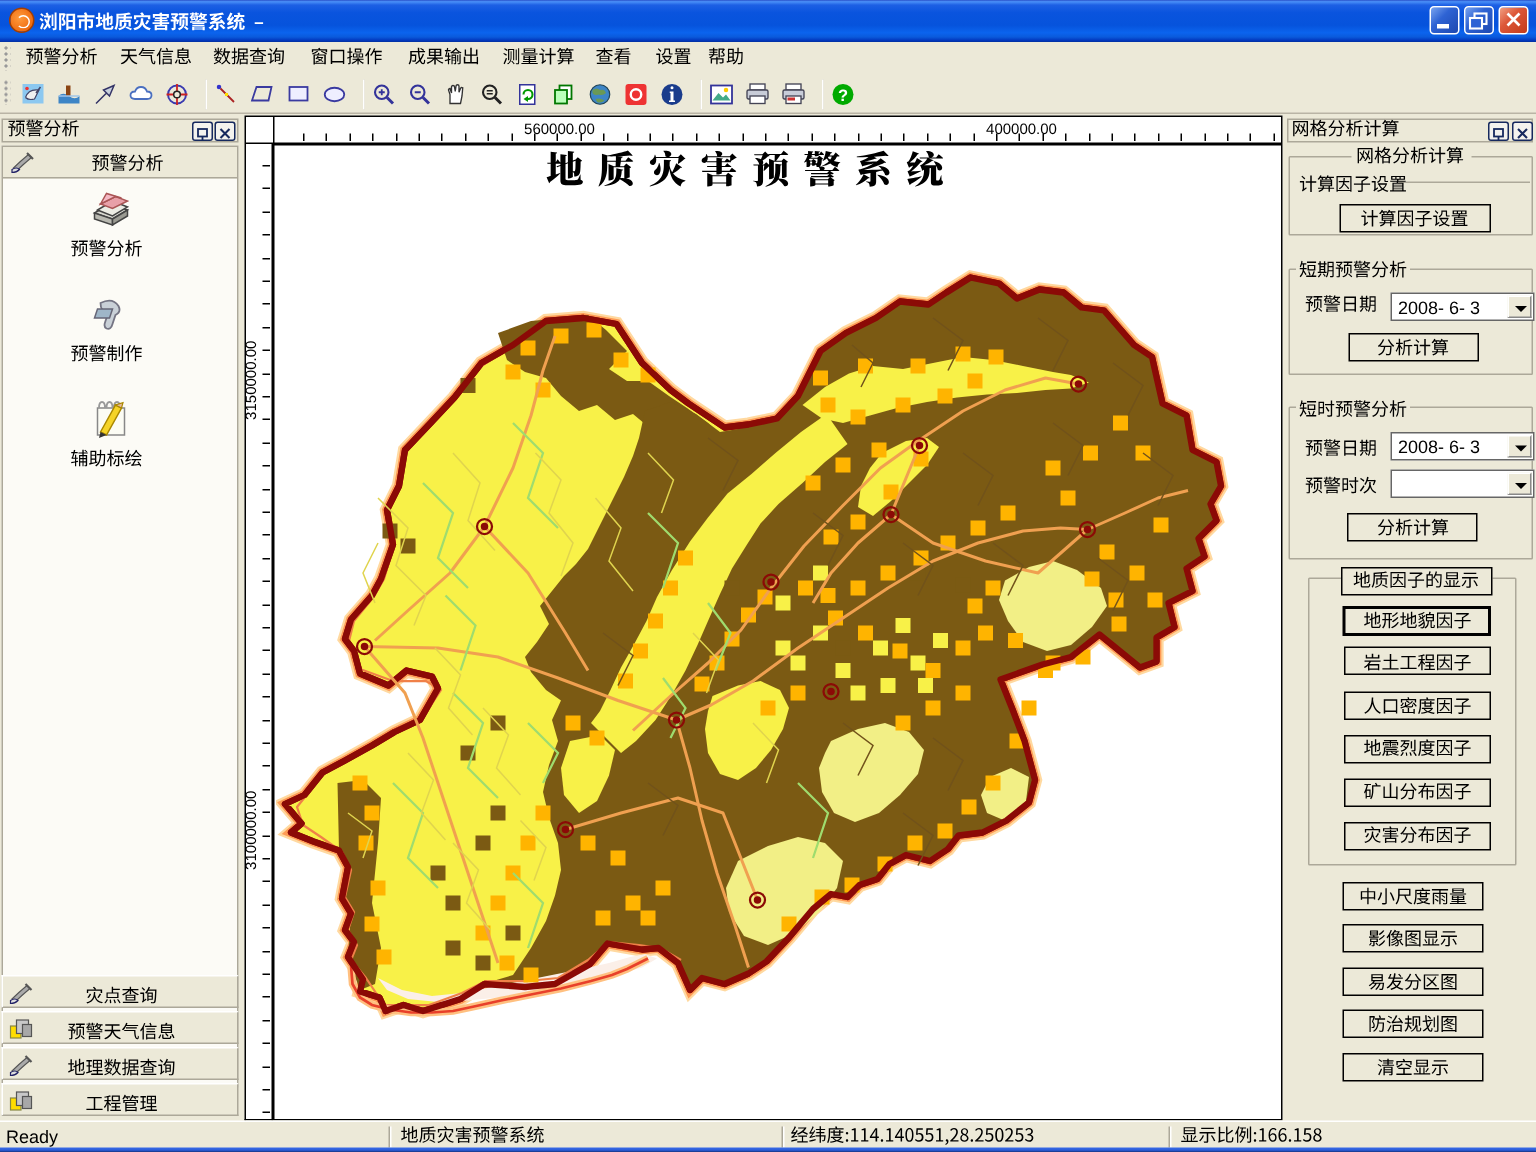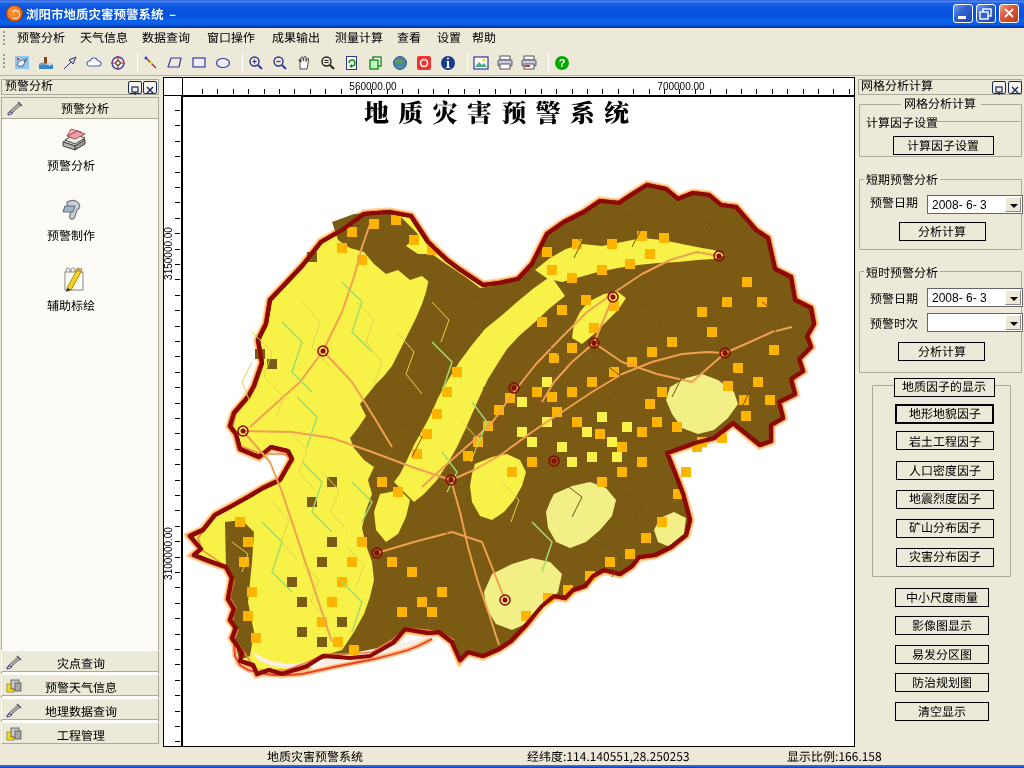--- a/index.html
+++ b/index.html
@@ -299,21 +299,21 @@
         <div class="ht" style="left:577px"></div>
         <div class="ht" style="left:592px"></div>
         <div class="ht" style="left:608px"></div>
         <div class="ht" style="left:623px"></div>
         <div class="ht" style="left:639px"></div>
         <div class="ht" style="left:654px"></div>
         <div class="ht" style="left:669px"></div>
         <div class="ht" style="left:685px"></div>
         <div style="position:absolute;left:18px;top:0;width:1px;height:19px;background:#000"></div>
         <div class="rlabel" style="left:209px">560000.00</div>
-        <div class="rlabel" style="left:517px">700000.00</div>
+        <div class="rlabel" style="left:517px">400000.00</div>
       </div>
   <div id="vruler">
         <div class="vt" style="top:14px"></div>
         <div class="vt" style="top:29px"></div>
         <div class="vt" style="top:45px"></div>
         <div class="vt" style="top:60px"></div>
         <div class="vt" style="top:76px"></div>
         <div class="vt" style="top:91px"></div>
         <div class="vt" style="top:106px"></div>
         <div class="vt" style="top:122px"></div>
@@ -625,20 +625,26 @@
   <div class="btn" style="left:40px;top:413px;width:98px;height:19px"></div>
   <div class="btn" style="left:40px;top:442px;width:98px;height:19px"></div>
   <div class="btn" style="left:40px;top:471px;width:98px;height:19px"></div>
   <div class="btn" style="left:39px;top:511px;width:94px;height:19px"></div>
   <div class="btn" style="left:39px;top:539px;width:94px;height:19px"></div>
   <div class="btn" style="left:39px;top:568px;width:94px;height:19px"></div>
   <div class="btn" style="left:39px;top:596px;width:94px;height:19px"></div>
   <div class="btn" style="left:39px;top:625px;width:94px;height:19px"></div>
 </div>
 
+<div id="statusbar">
+  <div class="stext" style="left:4px">Ready</div>
+  <div class="ssep" style="left:259px"></div>
+  <div class="ssep" style="left:521px"></div>
+  <div class="ssep" style="left:779px"></div>
+</div>
 <div id="bluestrip"></div>
 <svg class="ovl" width="1024" height="768" viewBox="0 0 1024 768">
       <path d="M34.4 9.6V17.4H35.6V9.6ZM36.4 8.4V18.6C36.4 18.8 36.3 18.9 36.1 18.9C36.0 18.9 35.5 18.9 34.9 18.8C35.1 19.2 35.3 19.8 35.3 20.1C36.2 20.2 36.8 20.1 37.2 19.9C37.6 19.7 37.7 19.3 37.7 18.6V8.4ZM26.3 12.8C26.9 13.3 27.7 14.0 28.1 14.4L29.0 13.5C28.6 13.0 27.9 12.4 27.3 11.9ZM26.6 18.9 27.9 19.7C28.4 18.6 28.9 17.2 29.3 16.0L28.2 15.2C27.7 16.6 27.1 18.0 26.6 18.9ZM26.8 9.5C27.3 10.0 28.0 10.8 28.2 11.2L29.3 10.4V11.7H31.9C31.8 12.4 31.7 13.2 31.5 13.9C31.1 13.3 30.8 12.8 30.4 12.3L29.4 13.0C29.9 13.8 30.5 14.7 31.0 15.6C30.5 16.9 29.7 18.1 28.7 18.9C29.0 19.1 29.5 19.7 29.7 19.9C30.6 19.2 31.3 18.2 31.8 17.1C32.2 17.8 32.5 18.4 32.7 19.0L33.9 18.2C33.6 17.4 33.1 16.4 32.5 15.4C32.9 14.3 33.1 13.0 33.3 11.7H34.0V10.3H31.7L32.5 10.0C32.3 9.5 31.9 8.9 31.6 8.4L30.4 8.9C30.6 9.3 30.9 9.9 31.1 10.3H29.3V10.4C29.0 9.9 28.3 9.2 27.7 8.8Z M44.2 9.1V20.0H45.6V19.1H48.5V19.9H50.1V9.1ZM45.6 17.7V14.7H48.5V17.7ZM45.6 13.3V10.5H48.5V13.3ZM39.4 8.9V20.1H40.8V10.2H42.0C41.8 11.0 41.5 12.1 41.1 12.8C42.0 13.7 42.3 14.5 42.3 15.1C42.3 15.4 42.2 15.7 42.0 15.8C41.9 15.9 41.8 15.9 41.6 15.9C41.4 15.9 41.2 15.9 40.9 15.9C41.1 16.3 41.3 16.9 41.3 17.2C41.6 17.2 42.0 17.2 42.2 17.2C42.5 17.2 42.8 17.1 43.0 16.9C43.5 16.6 43.7 16.1 43.7 15.2C43.7 14.5 43.5 13.6 42.5 12.6C43.0 11.7 43.5 10.5 43.9 9.4L42.8 8.8L42.6 8.9Z M55.9 8.7C56.1 9.1 56.4 9.6 56.6 10.1H51.5V11.6H56.4V12.9H52.6V18.8H54.1V14.4H56.4V20.1H58.0V14.4H60.5V17.2C60.5 17.3 60.4 17.4 60.2 17.4C60.0 17.4 59.3 17.4 58.6 17.4C58.9 17.8 59.1 18.4 59.1 18.8C60.1 18.8 60.8 18.8 61.4 18.6C61.9 18.3 62.0 17.9 62.0 17.2V12.9H58.0V11.6H63.0V10.1H58.4C58.1 9.6 57.7 8.8 57.4 8.2Z M68.8 9.6V12.9L67.5 13.4L68.1 14.7L68.8 14.4V17.7C68.8 19.4 69.2 19.9 71.0 19.9C71.3 19.9 73.2 19.9 73.6 19.9C75.1 19.9 75.5 19.3 75.7 17.5C75.3 17.4 74.7 17.2 74.4 17.0C74.3 18.2 74.2 18.5 73.5 18.5C73.1 18.5 71.4 18.5 71.1 18.5C70.3 18.5 70.2 18.4 70.2 17.7V13.8L71.2 13.4V17.2H72.6V12.8L73.7 12.3C73.7 14.1 73.7 15.0 73.7 15.2C73.6 15.4 73.5 15.5 73.4 15.5C73.3 15.5 73.0 15.5 72.8 15.4C73.0 15.8 73.1 16.3 73.1 16.7C73.5 16.7 74.0 16.7 74.4 16.5C74.8 16.4 75.0 16.1 75.0 15.5C75.1 15.0 75.1 13.5 75.1 11.1L75.2 10.8L74.2 10.4L73.9 10.6L73.6 10.8L72.6 11.2V8.4H71.2V11.8L70.2 12.3V9.6ZM63.8 16.9 64.4 18.4C65.5 17.8 67.0 17.1 68.3 16.5L68.0 15.2L66.8 15.7V12.7H68.1V11.3H66.8V8.5H65.4V11.3H63.9V12.7H65.4V16.2C64.8 16.5 64.2 16.7 63.8 16.9Z M83.5 18.5C84.7 18.9 86.2 19.6 87.0 20.1L88.1 19.1C87.2 18.7 85.7 18.0 84.6 17.6ZM82.7 15.0V16.0C82.7 16.8 82.4 18.1 78.6 19.0C79.0 19.3 79.4 19.8 79.6 20.1C83.7 19.0 84.3 17.2 84.3 16.0V15.0ZM79.7 13.2V17.6H81.2V14.6H85.7V17.7H87.2V13.2H83.8L83.9 12.3H88.0V11.0H84.0L84.1 10.0C85.3 9.9 86.3 9.7 87.3 9.5L86.1 8.3C84.0 8.8 80.6 9.1 77.6 9.2V12.8C77.6 14.7 77.5 17.4 76.3 19.2C76.7 19.4 77.3 19.7 77.6 20.0C78.8 18.0 79.0 14.8 79.0 12.8V12.3H82.4L82.3 13.2ZM82.5 11.0H79.0V10.4C80.2 10.4 81.4 10.3 82.5 10.2Z M91.2 13.2C90.9 14.1 90.3 15.0 89.6 15.6L90.9 16.4C91.6 15.7 92.1 14.7 92.5 13.8ZM98.0 13.3C97.7 14.1 97.1 15.2 96.7 15.9L97.9 16.3C98.4 15.7 99.0 14.7 99.6 13.8ZM93.9 12.1C93.8 15.4 93.6 17.7 88.9 18.8C89.2 19.2 89.6 19.8 89.8 20.2C92.7 19.4 94.1 18.1 94.8 16.5C95.7 18.4 97.1 19.6 99.8 20.1C99.9 19.6 100.3 19.0 100.6 18.7C97.3 18.2 96.0 16.6 95.4 13.7C95.5 13.2 95.5 12.6 95.5 12.1ZM93.4 8.8C93.8 9.2 94.1 9.7 94.4 10.1H89.3V12.8H90.8V11.5H98.6V12.8H100.2V10.1H95.4L96.1 9.8C95.8 9.3 95.3 8.7 94.8 8.2Z M106.2 8.6 106.5 9.3H101.9V11.9H103.3V10.6H111.1V11.5H108.1V10.9H106.5V11.5H103.4V12.6H106.5V13.1H102.9V14.2H106.5V14.8H101.7V16.0H106.5V16.5H103.1V20.1H104.6V19.8H110.0V20.1H111.5V16.5H108.1V16.0H112.8V14.8H108.1V14.2H111.8V13.1H108.1V12.6H111.2V11.9H112.6V9.3H108.2C108.0 9.0 107.9 8.6 107.7 8.3ZM104.6 18.6V17.6H110.0V18.6Z M121.6 13.0V15.3C121.6 16.5 121.3 18.1 118.5 19.0C118.8 19.3 119.2 19.8 119.4 20.1C122.5 18.9 123.0 17.0 123.0 15.3V13.0ZM122.5 18.2C123.2 18.8 124.2 19.6 124.7 20.2L125.7 19.2C125.2 18.6 124.2 17.8 123.5 17.3ZM114.3 11.7C114.9 12.1 115.7 12.6 116.3 13.0H113.8V14.3H115.7V18.5C115.7 18.6 115.6 18.7 115.5 18.7C115.3 18.7 114.7 18.7 114.2 18.7C114.4 19.1 114.6 19.7 114.6 20.1C115.5 20.1 116.1 20.1 116.5 19.8C117.0 19.6 117.1 19.2 117.1 18.5V14.3H117.9C117.8 14.9 117.6 15.5 117.5 15.9L118.6 16.2C118.8 15.4 119.2 14.2 119.5 13.2L118.5 13.0L118.3 13.0H117.8L118.1 12.6C117.8 12.4 117.5 12.2 117.2 12.0C117.9 11.3 118.6 10.3 119.1 9.5L118.2 8.8L118.0 8.9H114.1V10.2H117.0C116.8 10.6 116.4 11.0 116.1 11.3L115.1 10.8ZM119.6 11.1V17.1H121.0V12.4H123.7V17.1H125.2V11.1H122.9L123.2 10.2H125.6V8.9H119.2V10.2H121.6L121.5 11.1Z M128.2 16.6V17.3H136.3V16.6ZM128.2 15.4V16.2H136.3V15.4ZM128.1 17.6V20.1H129.5V19.7H135.1V20.1H136.5V17.6ZM129.5 19.0V18.4H135.1V19.0ZM131.2 13.8 131.5 14.2H126.7V15.1H137.8V14.2H133.0C132.9 13.9 132.7 13.6 132.6 13.4ZM127.7 10.0C127.4 10.6 127.0 11.2 126.3 11.7C126.5 11.8 126.9 12.2 127.1 12.5L127.4 12.2V13.7H128.4V13.3H130.0C130.0 13.5 130.1 13.6 130.1 13.8C130.4 13.8 130.8 13.8 131.0 13.8C131.3 13.7 131.5 13.6 131.7 13.4C131.9 13.1 132.0 12.5 132.1 11.2C132.4 11.4 132.7 11.6 132.9 11.8C133.1 11.6 133.3 11.4 133.5 11.2C133.7 11.5 133.9 11.8 134.2 12.1C133.7 12.4 133.1 12.6 132.4 12.8C132.7 13.0 133.0 13.6 133.2 13.8C133.9 13.6 134.6 13.3 135.1 12.9C135.8 13.3 136.5 13.7 137.4 13.9C137.6 13.6 137.9 13.1 138.2 12.8C137.4 12.6 136.7 12.4 136.1 12.1C136.5 11.6 136.8 11.1 137.1 10.4H137.9V9.4H134.6C134.8 9.1 134.9 8.9 134.9 8.6L133.8 8.3C133.5 9.3 132.9 10.2 132.2 10.9V10.8C132.2 10.7 132.2 10.4 132.2 10.4H128.7L128.8 10.2L128.3 10.1H129.1V9.7H130.1V10.1H131.4V9.7H132.6V8.9H131.4V8.4H130.1V8.9H129.1V8.4H127.9V8.9H126.6V9.7H127.9V10.0ZM135.8 10.4C135.6 10.8 135.4 11.1 135.1 11.4C134.8 11.1 134.5 10.8 134.3 10.4ZM130.9 11.1C130.8 12.2 130.8 12.6 130.7 12.7C130.6 12.8 130.5 12.8 130.4 12.8H130.3V11.5H128.0L128.2 11.1ZM128.4 12.1H129.3V12.7H128.4Z M141.5 16.3C140.9 17.1 139.9 17.9 139.0 18.5C139.3 18.7 140.0 19.2 140.3 19.5C141.2 18.8 142.3 17.8 143.1 16.8ZM146.2 17.0C147.2 17.8 148.4 18.8 149.0 19.5L150.3 18.6C149.7 17.9 148.4 16.9 147.5 16.2ZM146.5 13.5C146.8 13.7 147.0 14.0 147.2 14.2L143.5 14.5C145.1 13.7 146.7 12.7 148.2 11.5L147.1 10.5C146.6 11.0 145.9 11.5 145.3 11.9L142.8 12.0C143.6 11.5 144.3 10.9 144.9 10.3C146.6 10.1 148.1 9.9 149.4 9.6L148.3 8.3C146.2 8.8 142.7 9.2 139.7 9.3C139.8 9.6 140.0 10.2 140.0 10.6C140.9 10.6 141.9 10.5 142.8 10.4C142.2 11.1 141.6 11.5 141.3 11.7C140.9 11.9 140.6 12.1 140.3 12.2C140.5 12.5 140.7 13.2 140.8 13.4C141.0 13.3 141.4 13.3 143.4 13.1C142.6 13.6 141.9 14.0 141.5 14.1C140.8 14.6 140.3 14.8 139.8 14.8C139.9 15.2 140.1 15.9 140.2 16.2C140.6 16.0 141.2 15.9 144.1 15.7V18.4C144.1 18.6 144.0 18.6 143.8 18.6C143.6 18.6 142.8 18.6 142.2 18.6C142.4 19.0 142.6 19.6 142.7 20.1C143.6 20.1 144.3 20.1 144.9 19.8C145.4 19.6 145.6 19.2 145.6 18.5V15.6L148.2 15.3C148.5 15.8 148.8 16.1 148.9 16.5L150.1 15.8C149.6 14.9 148.6 13.8 147.7 12.9Z M159.5 14.7V18.2C159.5 19.5 159.8 19.9 160.9 19.9C161.1 19.9 161.6 19.9 161.8 19.9C162.7 19.9 163.1 19.4 163.2 17.4C162.8 17.3 162.2 17.0 161.9 16.8C161.9 18.4 161.8 18.6 161.6 18.6C161.5 18.6 161.3 18.6 161.2 18.6C161.0 18.6 161.0 18.6 161.0 18.2V14.7ZM157.2 14.7C157.1 16.8 156.9 18.1 155.0 18.9C155.3 19.2 155.7 19.8 155.9 20.2C158.2 19.1 158.5 17.3 158.6 14.7ZM151.4 18.1 151.8 19.6C153.0 19.2 154.5 18.6 155.9 18.0L155.7 16.7C154.1 17.3 152.5 17.8 151.4 18.1ZM158.2 8.7C158.4 9.1 158.6 9.6 158.8 10.0H156.0V11.3H157.9C157.4 12.0 156.8 12.8 156.6 13.0C156.3 13.3 155.9 13.4 155.7 13.5C155.8 13.8 156.0 14.5 156.1 14.9C156.5 14.7 157.1 14.6 161.4 14.2C161.6 14.5 161.7 14.8 161.8 15.1L163.1 14.4C162.8 13.6 161.9 12.4 161.3 11.6L160.1 12.1C160.3 12.4 160.5 12.7 160.7 13.0L158.3 13.2C158.7 12.7 159.2 12.0 159.7 11.3H162.9V10.0H159.5L160.3 9.8C160.2 9.4 159.9 8.8 159.7 8.3ZM151.8 13.8C151.9 13.7 152.2 13.7 153.2 13.5C152.8 14.1 152.5 14.5 152.3 14.7C151.9 15.2 151.7 15.4 151.3 15.5C151.5 15.9 151.8 16.6 151.8 16.9C152.2 16.7 152.7 16.5 155.7 15.8C155.6 15.5 155.6 14.9 155.7 14.5L153.9 14.8C154.7 13.9 155.5 12.8 156.1 11.7L154.8 10.9C154.6 11.3 154.3 11.8 154.1 12.2L153.2 12.2C153.9 11.3 154.5 10.1 155.0 9.0L153.5 8.3C153.1 9.7 152.2 11.2 152.0 11.6C151.7 12.0 151.5 12.3 151.2 12.3C151.4 12.8 151.7 13.5 151.8 13.8Z M169.8 16.0H175.4V14.8H169.8Z" fill="#fff"></path>
       <path d="M25.0 36.1V38.5C25.0 39.7 24.8 41.3 21.9 42.3C22.1 42.4 22.4 42.7 22.5 42.9C25.5 41.8 25.9 40.0 25.9 38.5V36.1ZM25.7 40.9C26.5 41.5 27.4 42.4 27.9 42.9L28.5 42.3C28.0 41.8 27.0 41.0 26.3 40.4ZM18.1 34.7C18.8 35.2 19.7 35.9 20.4 36.4H17.5V37.2H19.4V41.9C19.4 42.0 19.4 42.1 19.2 42.1C19.0 42.1 18.5 42.1 17.9 42.1C18.0 42.3 18.1 42.7 18.2 42.9C19.0 42.9 19.5 42.9 19.9 42.8C20.2 42.6 20.3 42.4 20.3 41.9V37.2H21.6C21.4 37.8 21.1 38.5 20.9 38.9L21.6 39.1C21.9 38.5 22.3 37.4 22.6 36.5L22.0 36.3L21.9 36.4H21.1L21.3 36.0C21.1 35.8 20.7 35.5 20.2 35.3C20.9 34.6 21.7 33.7 22.2 32.8L21.7 32.4L21.5 32.5H17.7V33.3H20.9C20.6 33.8 20.1 34.4 19.6 34.8L18.5 34.1ZM23.0 34.5V40.2H23.8V35.3H27.2V40.2H28.0V34.5H25.7L26.1 33.3H28.5V32.4H22.6V33.3H25.1C25.0 33.7 24.9 34.1 24.8 34.5Z M31.3 39.7V40.2H38.7V39.7ZM31.3 38.6V39.1H38.7V38.6ZM31.2 40.7V43.0H32.1V42.6H38.0V42.9H38.8V40.7ZM32.1 42.1V41.3H38.0V42.1ZM34.3 36.9C34.4 37.0 34.5 37.3 34.6 37.5H29.8V38.1H40.2V37.5H35.6C35.5 37.2 35.3 36.9 35.1 36.6ZM30.8 33.4C30.6 34.0 30.1 34.6 29.4 35.1C29.6 35.2 29.8 35.4 29.9 35.6C30.1 35.5 30.3 35.3 30.4 35.2V36.8H31.1V36.5H32.9C32.9 36.7 33.0 36.8 33.0 37.0C33.3 37.0 33.7 37.0 33.8 37.0C34.1 37.0 34.3 36.9 34.4 36.7C34.6 36.5 34.7 35.8 34.8 34.2C34.8 34.0 34.8 33.8 34.8 33.8H31.4L31.5 33.5L31.4 33.5H31.8V33.0H33.2V33.5H34.0V33.0H35.3V32.5H34.0V31.9H33.2V32.5H31.8V31.9H31.1V32.5H29.6V33.0H31.1V33.4ZM36.6 31.9C36.3 32.9 35.7 33.9 34.9 34.5C35.1 34.6 35.4 34.9 35.5 35.0C35.8 34.8 36.0 34.5 36.3 34.2C36.5 34.6 36.8 35.1 37.2 35.5C36.7 35.8 36.0 36.1 35.3 36.3C35.4 36.5 35.7 36.8 35.7 37.0C36.5 36.7 37.2 36.4 37.8 36.0C38.4 36.5 39.2 36.9 40.0 37.1C40.1 36.9 40.4 36.6 40.5 36.4C39.7 36.2 39.0 35.9 38.4 35.5C38.9 35.0 39.3 34.3 39.5 33.6H40.4V32.9H37.0C37.2 32.6 37.3 32.4 37.4 32.1ZM38.7 33.6C38.5 34.1 38.2 34.6 37.8 35.0C37.4 34.6 37.0 34.1 36.7 33.6ZM34.0 34.4C33.9 35.6 33.9 36.1 33.8 36.3C33.7 36.4 33.6 36.4 33.5 36.4L33.2 36.4V34.8H30.8L31.1 34.4ZM31.1 35.3H32.5V36.0H31.1Z M49.1 32.1 48.2 32.5C49.1 34.2 50.5 36.2 51.8 37.3C52.0 37.0 52.3 36.7 52.5 36.5C51.3 35.6 49.8 33.8 49.1 32.1ZM44.9 32.2C44.2 34.0 43.0 35.7 41.5 36.7C41.7 36.9 42.1 37.2 42.3 37.4C42.6 37.1 42.9 36.8 43.2 36.5V37.3H45.6C45.3 39.4 44.6 41.3 41.8 42.2C42.0 42.4 42.2 42.8 42.3 43.0C45.4 41.9 46.2 39.7 46.5 37.3H49.8C49.6 40.3 49.5 41.5 49.2 41.8C49.0 42.0 48.9 42.0 48.6 42.0C48.4 42.0 47.6 42.0 46.8 41.9C47.0 42.2 47.1 42.5 47.1 42.8C47.9 42.9 48.6 42.9 49.0 42.8C49.4 42.8 49.7 42.7 50.0 42.4C50.4 41.9 50.6 40.6 50.7 36.9C50.7 36.8 50.7 36.5 50.7 36.5H43.3C44.3 35.4 45.2 34.0 45.8 32.4Z M58.8 33.2V36.9C58.8 38.6 58.7 40.9 57.6 42.5C57.8 42.6 58.2 42.8 58.3 42.9C59.5 41.3 59.6 38.7 59.6 36.9V36.9H61.8V43.0H62.7V36.9H64.5V36.0H59.6V33.9C61.1 33.6 62.7 33.2 63.8 32.8L63.0 32.1C62.0 32.5 60.3 33.0 58.8 33.2ZM55.5 31.9V34.5H53.7V35.4H55.4C55.0 37.0 54.2 38.9 53.4 39.9C53.5 40.1 53.8 40.5 53.9 40.7C54.5 39.9 55.1 38.6 55.5 37.3V42.9H56.4V37.1C56.8 37.7 57.3 38.5 57.5 38.9L58.1 38.2C57.8 37.8 56.8 36.5 56.4 36.0V35.4H58.2V34.5H56.4V31.9Z" fill="#000"></path>
       <path d="M80.8 36.5V37.5H85.2C84.8 39.1 83.6 40.9 80.5 42.2C80.7 42.4 81.0 42.7 81.1 42.9C84.2 41.7 85.5 39.9 86.0 38.1C87.0 40.5 88.6 42.1 91.0 42.9C91.1 42.7 91.4 42.3 91.6 42.1C89.2 41.4 87.5 39.7 86.7 37.5H91.2V36.5H86.3C86.4 36.1 86.4 35.6 86.4 35.2V33.8H90.7V32.8H81.2V33.8H85.4V35.2C85.4 35.6 85.4 36.1 85.4 36.5Z M95.0 34.9V35.7H102.2V34.9ZM95.1 31.9C94.5 33.6 93.5 35.3 92.3 36.4C92.6 36.5 93.0 36.8 93.1 36.9C93.9 36.2 94.6 35.2 95.1 34.0H103.1V33.3H95.5C95.7 32.9 95.9 32.5 96.0 32.1ZM93.8 36.6V37.4H100.4C100.5 40.5 101.0 42.9 102.5 42.9C103.3 42.9 103.5 42.4 103.6 41.0C103.4 40.8 103.1 40.6 102.9 40.4C102.9 41.4 102.8 42.1 102.6 42.1C101.7 42.1 101.3 39.4 101.3 36.6Z M108.6 35.6V36.4H114.4V35.6ZM108.6 37.3V38.1H114.4V37.3ZM107.7 33.9V34.7H115.4V33.9ZM110.5 32.2C110.8 32.7 111.2 33.4 111.3 33.8L112.1 33.5C112.0 33.1 111.6 32.4 111.3 31.9ZM108.4 39.1V43.0H109.2V42.5H113.7V42.9H114.5V39.1ZM109.2 41.7V39.8H113.7V41.7ZM107.1 32.0C106.5 33.8 105.5 35.6 104.4 36.8C104.5 37.0 104.8 37.4 104.9 37.6C105.3 37.2 105.7 36.6 106.0 36.1V43.0H106.9V34.6C107.3 33.8 107.6 33.0 107.9 32.2Z M119.2 35.4H124.8V36.4H119.2ZM119.2 37.1H124.8V38.0H119.2ZM119.2 33.8H124.8V34.7H119.2ZM119.1 39.6V41.5C119.1 42.5 119.5 42.7 120.9 42.7C121.2 42.7 123.4 42.7 123.7 42.7C124.8 42.7 125.1 42.4 125.3 40.8C125.0 40.8 124.6 40.7 124.4 40.5C124.4 41.7 124.3 41.9 123.6 41.9C123.1 41.9 121.3 41.9 121.0 41.9C120.2 41.9 120.0 41.9 120.0 41.5V39.6ZM125.2 39.7C125.7 40.5 126.3 41.5 126.5 42.1L127.3 41.8C127.1 41.1 126.5 40.1 126.0 39.4ZM117.8 39.6C117.5 40.3 117.0 41.3 116.5 42.0L117.4 42.4C117.8 41.7 118.2 40.6 118.5 39.9ZM121.0 39.1C121.6 39.7 122.3 40.5 122.6 41.0L123.4 40.6C123.0 40.1 122.4 39.3 121.7 38.7H125.7V33.0H122.1C122.3 32.7 122.5 32.4 122.6 32.0L121.6 31.8C121.5 32.1 121.3 32.6 121.1 33.0H118.3V38.7H121.7Z" fill="#000"></path>
       <path d="M147.3 32.1C147.1 32.6 146.7 33.3 146.4 33.7L147.0 34.0C147.3 33.6 147.7 33.0 148.1 32.5ZM143.1 32.5C143.4 33.0 143.7 33.6 143.8 34.1L144.5 33.8C144.4 33.3 144.1 32.7 143.7 32.2ZM146.9 38.9C146.6 39.5 146.3 40.0 145.8 40.5C145.3 40.3 144.9 40.0 144.4 39.8C144.6 39.6 144.8 39.2 145.0 38.9ZM143.3 40.2C143.9 40.4 144.6 40.7 145.2 41.0C144.4 41.6 143.5 41.9 142.5 42.2C142.6 42.3 142.8 42.6 142.9 42.9C144.0 42.6 145.0 42.1 145.9 41.4C146.3 41.6 146.7 41.9 146.9 42.1L147.5 41.5C147.2 41.3 146.9 41.1 146.5 40.9C147.1 40.2 147.6 39.3 147.9 38.3L147.4 38.1L147.3 38.1H145.3L145.6 37.5L144.8 37.4C144.7 37.6 144.6 37.9 144.5 38.1H142.8V38.9H144.1C143.8 39.4 143.6 39.8 143.3 40.2ZM145.1 31.9V34.2H142.6V34.9H144.8C144.2 35.7 143.3 36.4 142.5 36.8C142.6 36.9 142.9 37.3 143.0 37.5C143.7 37.1 144.5 36.4 145.1 35.7V37.2H145.9V35.5C146.5 35.9 147.2 36.5 147.5 36.8L148.0 36.1C147.7 35.9 146.7 35.3 146.1 34.9H148.4V34.2H145.9V31.9ZM149.5 32.0C149.2 34.1 148.7 36.1 147.8 37.4C148.0 37.5 148.3 37.8 148.5 38.0C148.8 37.5 149.0 37.0 149.3 36.4C149.5 37.6 149.9 38.7 150.3 39.6C149.7 40.8 148.7 41.6 147.4 42.3C147.6 42.4 147.8 42.8 147.9 43.0C149.1 42.3 150.1 41.5 150.8 40.5C151.4 41.5 152.1 42.3 153.1 42.9C153.2 42.6 153.5 42.3 153.7 42.1C152.7 41.6 151.9 40.7 151.3 39.6C151.9 38.4 152.3 36.9 152.6 35.1H153.4V34.2H150.0C150.1 33.6 150.3 32.9 150.4 32.1ZM151.7 35.1C151.5 36.5 151.2 37.7 150.8 38.7C150.3 37.6 150.0 36.4 149.8 35.1Z M159.8 39.1V43.0H160.6V42.5H164.3V42.9H165.1V39.1H162.8V37.7H165.5V36.9H162.8V35.6H165.1V32.4H158.7V36.1C158.7 38.0 158.6 40.6 157.4 42.4C157.6 42.5 158.0 42.8 158.1 42.9C159.1 41.5 159.5 39.4 159.6 37.7H162.0V39.1ZM159.6 33.2H164.2V34.8H159.6ZM159.6 35.6H162.0V36.9H159.6L159.6 36.1ZM160.6 41.7V39.9H164.3V41.7ZM156.0 31.9V34.3H154.5V35.2H156.0V37.8C155.4 38.0 154.8 38.2 154.3 38.3L154.6 39.2L156.0 38.7V41.8C156.0 42.0 155.9 42.0 155.8 42.0C155.7 42.1 155.2 42.1 154.7 42.0C154.8 42.3 154.9 42.7 154.9 42.9C155.7 42.9 156.1 42.9 156.4 42.7C156.7 42.6 156.8 42.3 156.8 41.8V38.4L158.2 38.0L158.1 37.2L156.8 37.6V35.2H158.2V34.3H156.8V31.9Z M169.5 39.4H174.4V40.4H169.5ZM169.5 37.8H174.4V38.8H169.5ZM168.7 37.1V41.0H175.3V37.1ZM166.9 41.8V42.6H177.2V41.8ZM171.5 31.9V33.4H166.7V34.2H170.5C169.5 35.4 167.9 36.4 166.4 36.9C166.6 37.1 166.9 37.4 167.0 37.6C168.7 37.0 170.4 35.7 171.5 34.3V36.8H172.4V34.3C173.5 35.7 175.3 36.9 177.0 37.5C177.1 37.3 177.4 37.0 177.6 36.8C176.1 36.3 174.4 35.3 173.4 34.2H177.3V33.4H172.4V31.9Z M179.4 32.7C180.0 33.3 180.7 34.0 181.0 34.5L181.7 33.9C181.3 33.4 180.6 32.7 180.0 32.2ZM178.5 35.7V36.6H180.2V40.7C180.2 41.2 179.8 41.6 179.6 41.7C179.8 41.9 180.0 42.3 180.1 42.5C180.3 42.2 180.6 42.0 182.6 40.5C182.5 40.3 182.4 39.9 182.3 39.7L181.1 40.6V35.7ZM184.1 31.9C183.6 33.4 182.7 35.0 181.7 35.9C182.0 36.1 182.4 36.3 182.5 36.5C183.0 36.0 183.5 35.3 183.9 34.5H188.4C188.2 39.6 188.0 41.4 187.6 41.9C187.5 42.0 187.4 42.1 187.2 42.1C186.9 42.1 186.2 42.1 185.5 42.0C185.7 42.3 185.8 42.6 185.8 42.9C186.4 42.9 187.1 42.9 187.5 42.9C187.9 42.9 188.2 42.7 188.5 42.4C188.9 41.8 189.1 39.9 189.3 34.2C189.3 34.1 189.3 33.7 189.3 33.7H184.3C184.6 33.2 184.8 32.7 185.0 32.2ZM186.1 38.5V39.8H184.0V38.5ZM186.1 37.8H184.0V36.5H186.1ZM183.2 35.7V41.3H184.0V40.5H186.9V35.7Z" fill="#000"></path>
       <path d="M211.5 33.9C210.5 34.7 209.2 35.3 208.0 35.6L208.5 36.3C209.8 35.9 211.1 35.2 212.1 34.4ZM213.9 34.4C215.1 35.0 216.7 35.8 217.5 36.4L218.1 35.8C217.2 35.2 215.7 34.4 214.5 33.9ZM212.2 35.1C212.0 35.5 211.7 36.0 211.4 36.3H209.0V43.0H209.9V42.5H216.2V42.9H217.2V36.3H212.4C212.6 36.0 212.9 35.7 213.1 35.3ZM209.9 41.8V37.0H216.2V41.8ZM211.4 39.4C211.9 39.6 212.4 39.8 212.9 40.1C212.1 40.5 211.2 40.8 210.3 41.0C210.5 41.2 210.6 41.4 210.7 41.6C211.7 41.4 212.7 41.0 213.6 40.4C214.2 40.8 214.7 41.1 215.1 41.4L215.6 40.9C215.2 40.6 214.7 40.3 214.1 40.0C214.7 39.5 215.1 38.9 215.5 38.2L215.0 38.0L214.8 38.0H212.1C212.2 37.8 212.4 37.6 212.4 37.4L211.7 37.3C211.5 37.8 211.0 38.5 210.3 39.1C210.5 39.2 210.7 39.4 210.8 39.5C211.2 39.2 211.5 38.9 211.7 38.6H214.5C214.2 39.0 213.9 39.3 213.5 39.6C212.9 39.4 212.4 39.1 211.8 38.9ZM212.1 32.1C212.3 32.3 212.4 32.7 212.5 32.9H207.9V34.8H208.8V33.7H217.1V34.8H218.1V32.9H213.6C213.5 32.6 213.2 32.2 213.0 31.9Z M220.5 33.2V42.7H221.5V41.6H228.6V42.6H229.5V33.2ZM221.5 40.7V34.1H228.6V40.7Z M237.3 33.1H240.1V34.4H237.3ZM236.5 32.4V35.0H240.9V32.4ZM236.0 36.2H237.6V37.6H236.0ZM239.8 36.2H241.4V37.6H239.8ZM232.9 31.9V34.3H231.6V35.2H232.9V37.8C232.4 38.0 231.9 38.2 231.4 38.3L231.7 39.2L232.9 38.7V41.9C232.9 42.0 232.9 42.1 232.7 42.1C232.6 42.1 232.3 42.1 231.9 42.1C232.0 42.3 232.1 42.7 232.1 42.9C232.7 42.9 233.1 42.9 233.4 42.7C233.7 42.6 233.8 42.4 233.8 41.9V38.4L234.9 37.9L234.8 37.1L233.8 37.5V35.2H234.9V34.3H233.8V31.9ZM238.3 38.3V39.2H235.1V39.9H237.7C236.9 40.8 235.6 41.6 234.3 42.0C234.5 42.2 234.8 42.5 234.9 42.7C236.1 42.3 237.4 41.4 238.3 40.4V43.0H239.1V40.4C239.9 41.3 241.0 42.1 242.0 42.6C242.2 42.4 242.4 42.1 242.6 41.9C241.5 41.5 240.4 40.8 239.7 39.9H242.4V39.2H239.1V38.3H242.1V35.6H239.0V38.3H238.4V35.6H235.3V38.3Z M249.3 32.1C248.7 33.8 247.7 35.6 246.7 36.7C246.9 36.8 247.2 37.2 247.4 37.3C248.0 36.6 248.6 35.8 249.1 34.8H249.9V42.9H250.8V40.0H254.4V39.2H250.8V37.4H254.3V36.5H250.8V34.8H254.5V33.9H249.5C249.8 33.4 250.0 32.8 250.2 32.3ZM246.4 32.0C245.7 33.8 244.6 35.6 243.4 36.8C243.6 37.0 243.9 37.5 244.0 37.7C244.4 37.2 244.8 36.8 245.1 36.2V42.9H246.0V34.8C246.5 34.0 246.9 33.1 247.3 32.2Z" fill="#000"></path>
       <path d="M278.5 31.9C278.5 32.6 278.6 33.3 278.6 34.0H273.5V37.3C273.5 38.9 273.4 41.0 272.4 42.4C272.6 42.6 273.0 42.9 273.2 43.0C274.3 41.5 274.5 39.0 274.5 37.3V37.3H276.7C276.6 39.3 276.6 40.1 276.4 40.3C276.3 40.4 276.2 40.4 276.0 40.4C275.8 40.4 275.3 40.4 274.7 40.3C274.9 40.6 275.0 40.9 275.0 41.2C275.6 41.2 276.1 41.2 276.5 41.2C276.8 41.2 277.0 41.1 277.2 40.8C277.4 40.5 277.5 39.5 277.5 36.8C277.5 36.7 277.6 36.4 277.6 36.4H274.5V34.8H278.6C278.8 36.8 279.1 38.6 279.5 39.9C278.7 40.8 277.8 41.6 276.8 42.2C276.9 42.3 277.3 42.7 277.4 42.9C278.3 42.3 279.2 41.7 279.9 40.9C280.4 42.1 281.2 42.9 282.1 42.9C283.0 42.9 283.4 42.3 283.5 40.2C283.3 40.1 282.9 39.9 282.7 39.7C282.7 41.3 282.5 42.0 282.2 42.0C281.6 42.0 281.0 41.3 280.6 40.1C281.5 38.9 282.2 37.6 282.7 36.0L281.8 35.8C281.4 37.0 280.9 38.1 280.2 39.0C279.9 37.9 279.7 36.4 279.6 34.8H283.4V34.0H279.5C279.5 33.3 279.5 32.6 279.5 31.9ZM280.1 32.5C280.8 32.9 281.7 33.5 282.2 34.0L282.8 33.3C282.3 32.9 281.3 32.3 280.6 32.0Z M285.9 32.5V37.3H289.5V38.3H284.7V39.1H288.8C287.7 40.3 286.0 41.3 284.4 41.8C284.6 42.0 284.9 42.3 285.1 42.6C286.6 42.0 288.4 40.8 289.5 39.5V43.0H290.5V39.4C291.7 40.7 293.4 41.9 295.0 42.5C295.1 42.3 295.4 41.9 295.6 41.7C294.1 41.2 292.3 40.2 291.2 39.1H295.3V38.3H290.5V37.3H294.2V32.5ZM286.8 35.2H289.5V36.5H286.8ZM290.5 35.2H293.2V36.5H290.5ZM286.8 33.3H289.5V34.5H286.8ZM290.5 33.3H293.2V34.5H290.5Z M304.8 36.6V41.0H305.5V36.6ZM306.3 36.2V41.9C306.3 42.1 306.3 42.1 306.2 42.1C306.0 42.1 305.5 42.1 305.0 42.1C305.1 42.3 305.2 42.6 305.2 42.9C305.9 42.9 306.4 42.8 306.7 42.7C307.0 42.6 307.1 42.4 307.1 41.9V36.2ZM296.9 38.0C296.9 37.9 297.3 37.9 297.7 37.9H298.6V39.5C297.8 39.7 297.1 39.9 296.5 40.0L296.7 40.8L298.6 40.4V42.9H299.4V40.2L300.4 39.9L300.3 39.1L299.4 39.3V37.9H300.4V37.0H299.4V35.2H298.6V37.0H297.6C297.9 36.2 298.2 35.2 298.4 34.2H300.4V33.4H298.6C298.7 32.9 298.8 32.5 298.8 32.1L298.0 31.9C297.9 32.4 297.9 32.9 297.8 33.4H296.6V34.2H297.6C297.4 35.2 297.2 36.0 297.1 36.3C296.9 36.8 296.8 37.2 296.6 37.3C296.7 37.5 296.8 37.9 296.9 38.0ZM303.9 31.9C303.1 33.1 301.6 34.3 300.2 35.0C300.4 35.2 300.6 35.5 300.8 35.7C301.1 35.5 301.4 35.3 301.7 35.1V35.6H306.2V35.0C306.5 35.2 306.8 35.4 307.1 35.6C307.2 35.3 307.5 35.0 307.7 34.8C306.4 34.3 305.3 33.6 304.4 32.6L304.6 32.2ZM302.1 34.9C302.7 34.4 303.4 33.8 303.9 33.2C304.5 33.9 305.2 34.4 305.9 34.9ZM303.4 37.1V38.1H301.7V37.1ZM301.0 36.4V42.9H301.7V40.4H303.4V42.0C303.4 42.1 303.3 42.1 303.2 42.2C303.1 42.2 302.8 42.2 302.4 42.1C302.6 42.4 302.6 42.7 302.7 42.9C303.2 42.9 303.6 42.9 303.8 42.8C304.1 42.6 304.1 42.4 304.1 42.0V36.4ZM301.7 38.8H303.4V39.8H301.7Z M309.2 37.9V42.3H317.8V42.9H318.7V37.9H317.8V41.4H314.5V37.2H318.3V33.0H317.3V36.3H314.5V31.9H313.5V36.3H310.7V33.0H309.8V37.2H313.5V41.4H310.2V37.9Z" fill="#000"></path>
       <path d="M340.8 40.9C341.4 41.5 342.2 42.3 342.5 42.9L343.1 42.5C342.7 42.0 342.0 41.1 341.4 40.5ZM338.7 32.6V40.2H339.5V33.3H342.1V40.1H342.8V32.6ZM345.4 32.1V41.9C345.4 42.1 345.3 42.2 345.2 42.2C345.0 42.2 344.4 42.2 343.8 42.2C343.9 42.4 344.0 42.7 344.1 42.9C344.9 42.9 345.4 42.9 345.7 42.8C346.0 42.6 346.1 42.4 346.1 41.9V32.1ZM343.8 33.0V40.2H344.5V33.0ZM340.4 34.2V38.4C340.4 39.9 340.1 41.4 338.1 42.4C338.2 42.5 338.5 42.8 338.6 42.9C340.7 41.8 341.0 40.0 341.0 38.4V34.2ZM336.0 32.7C336.6 33.1 337.5 33.6 337.9 34.0L338.5 33.3C338.0 32.9 337.2 32.4 336.5 32.1ZM335.5 35.9C336.1 36.3 337.0 36.8 337.4 37.2L338.0 36.5C337.5 36.1 336.6 35.6 336.0 35.3ZM335.7 42.3 336.5 42.8C337.0 41.7 337.6 40.2 338.0 39.0L337.3 38.5C336.8 39.8 336.2 41.4 335.7 42.3Z M350.0 34.0H356.0V34.7H350.0ZM350.0 32.8H356.0V33.5H350.0ZM349.1 32.3V35.2H356.9V32.3ZM347.6 35.7V36.4H358.4V35.7ZM349.8 38.7H352.5V39.4H349.8ZM353.4 38.7H356.3V39.4H353.4ZM349.8 37.5H352.5V38.2H349.8ZM353.4 37.5H356.3V38.2H353.4ZM347.6 42.0V42.7H358.5V42.0H353.4V41.3H357.5V40.6H353.4V40.0H357.2V37.0H348.9V40.0H352.5V40.6H348.6V41.3H352.5V42.0Z M360.6 32.7C361.3 33.3 362.2 34.1 362.5 34.6L363.2 33.9C362.7 33.4 361.9 32.7 361.2 32.1ZM359.6 35.7V36.6H361.5V40.9C361.5 41.4 361.1 41.8 360.9 41.9C361.0 42.1 361.3 42.5 361.4 42.7C361.5 42.5 361.9 42.2 364.1 40.6C364.1 40.4 363.9 40.1 363.8 39.8L362.4 40.8V35.7ZM366.5 32.0V35.9H363.5V36.8H366.5V43.0H367.5V36.8H370.5V35.9H367.5V32.0Z M374.0 36.5H380.2V37.2H374.0ZM374.0 37.8H380.2V38.5H374.0ZM374.0 35.3H380.2V35.9H374.0ZM377.9 31.9C377.6 32.8 377.0 33.7 376.2 34.2C376.4 34.3 376.8 34.5 377.0 34.6H374.6L375.2 34.4C375.2 34.2 375.0 33.8 374.8 33.6H376.8V32.8H373.7C373.8 32.6 373.9 32.3 374.0 32.1L373.2 31.9C372.8 32.8 372.2 33.7 371.4 34.3C371.6 34.5 372.0 34.7 372.2 34.8C372.5 34.5 372.9 34.0 373.2 33.6H373.8C374.1 33.9 374.3 34.4 374.4 34.6H373.1V39.1H374.7V39.9L374.7 40.2H371.7V40.9H374.4C374.1 41.4 373.4 41.9 371.9 42.3C372.1 42.5 372.3 42.8 372.4 43.0C374.3 42.4 375.2 41.7 375.5 40.9H378.7V42.9H379.6V40.9H382.4V40.2H379.6V39.1H381.1V34.6H379.9L380.6 34.3C380.4 34.1 380.2 33.8 380.0 33.6H382.3V32.8H378.4C378.6 32.6 378.7 32.3 378.8 32.1ZM378.7 40.2H375.6L375.6 39.9V39.1H378.7ZM377.1 34.6C377.4 34.3 377.7 34.0 378.0 33.6H379.0C379.3 33.9 379.6 34.3 379.8 34.6Z" fill="#000"></path>
       <path d="M400.5 39.4H405.4V40.4H400.5ZM400.5 37.8H405.4V38.8H400.5ZM399.7 37.1V41.0H406.3V37.1ZM397.9 41.8V42.6H408.2V41.8ZM402.5 31.9V33.4H397.7V34.2H401.5C400.5 35.4 398.9 36.4 397.4 36.9C397.6 37.1 397.9 37.4 398.0 37.6C399.7 37.0 401.4 35.7 402.5 34.3V36.8H403.4V34.3C404.5 35.7 406.3 36.9 408.0 37.5C408.1 37.3 408.4 37.0 408.6 36.8C407.1 36.3 405.4 35.3 404.4 34.2H408.3V33.4H403.4V31.9Z M413.0 39.4H418.2V40.3H413.0ZM413.0 38.8V38.0H418.2V38.8ZM413.0 40.9H418.2V41.8H413.0ZM418.9 32.0C417.0 32.4 413.3 32.6 410.4 32.6C410.5 32.8 410.6 33.1 410.6 33.3C411.6 33.3 412.8 33.3 413.9 33.2C413.8 33.5 413.7 33.8 413.6 34.1H410.6V34.8H413.4C413.2 35.1 413.1 35.4 413.0 35.7H409.7V36.4H412.6C411.8 37.7 410.8 38.8 409.4 39.6C409.6 39.8 409.9 40.1 410.0 40.3C410.8 39.8 411.5 39.2 412.1 38.5V43.0H413.0V42.5H418.2V43.0H419.1V37.3H413.1C413.3 37.0 413.4 36.7 413.6 36.4H420.3V35.7H414.0C414.1 35.4 414.2 35.1 414.4 34.8H419.6V34.1H414.6L414.9 33.2C416.6 33.1 418.3 32.9 419.5 32.7Z" fill="#000"></path>

